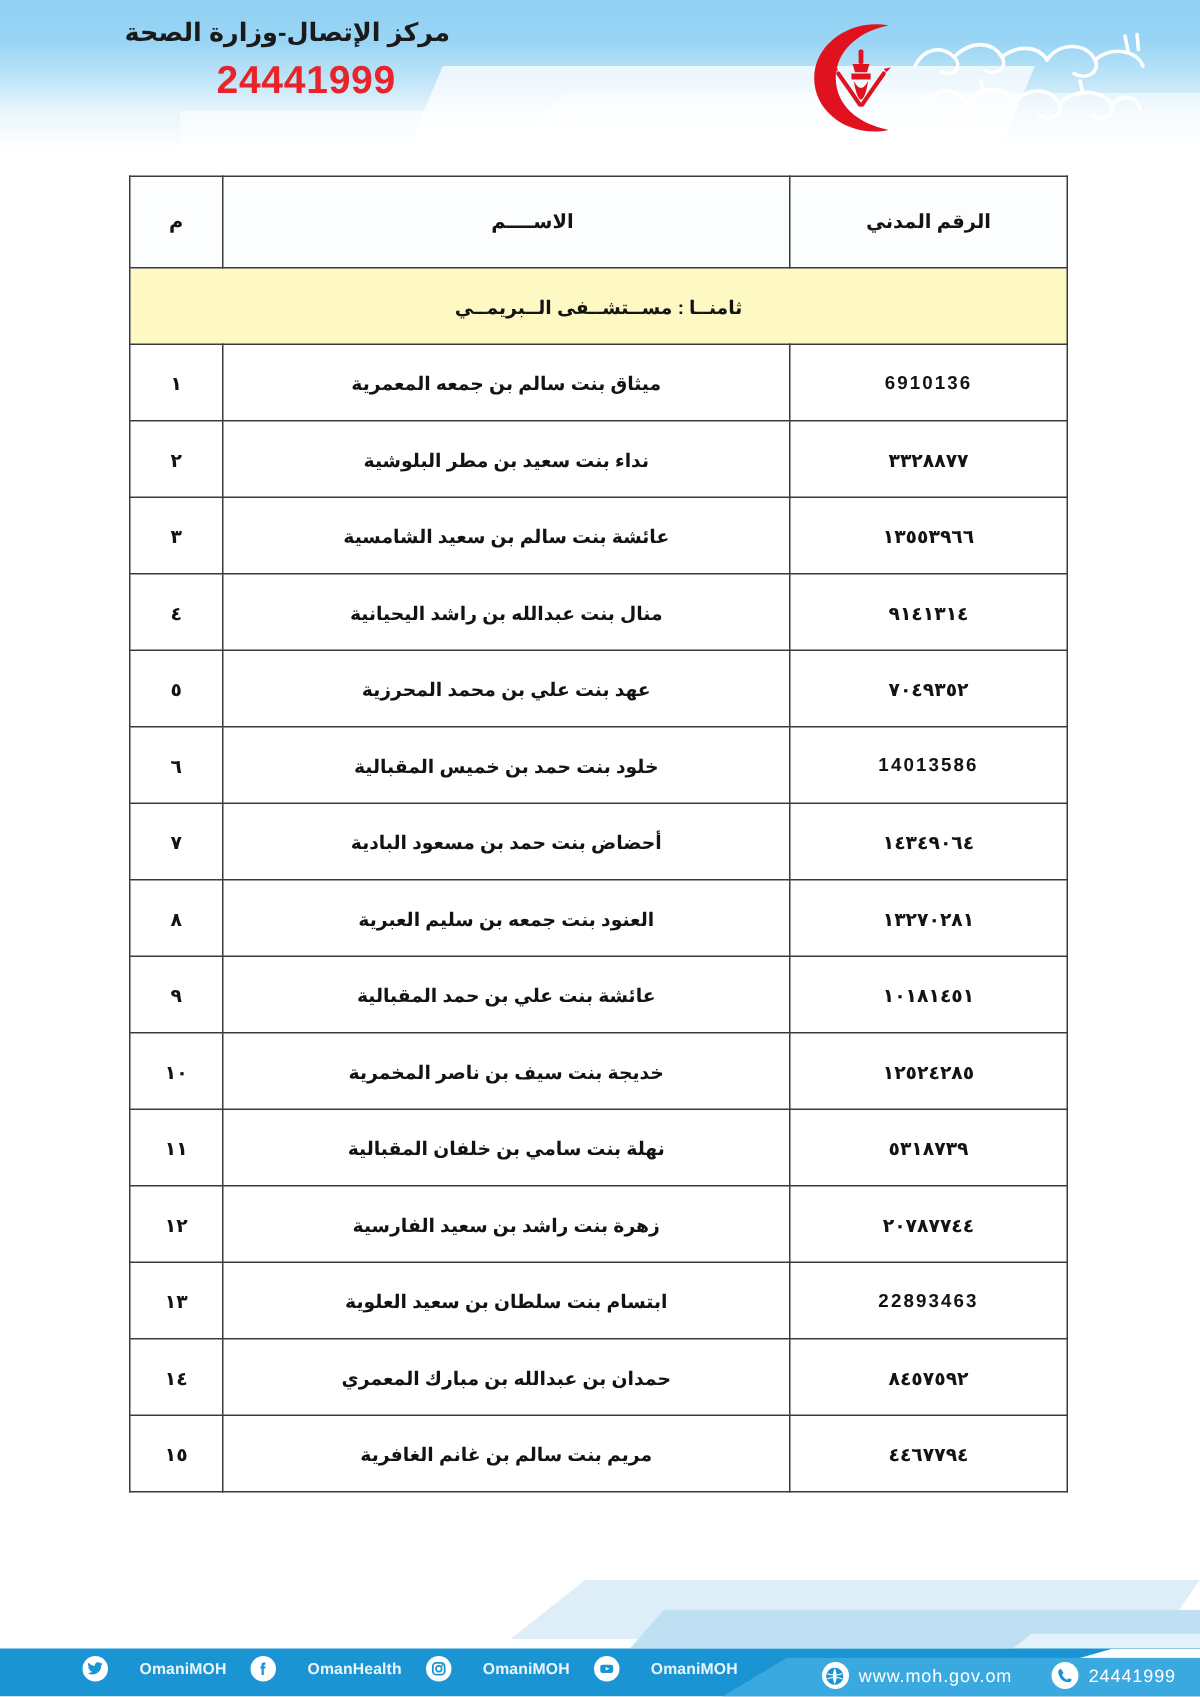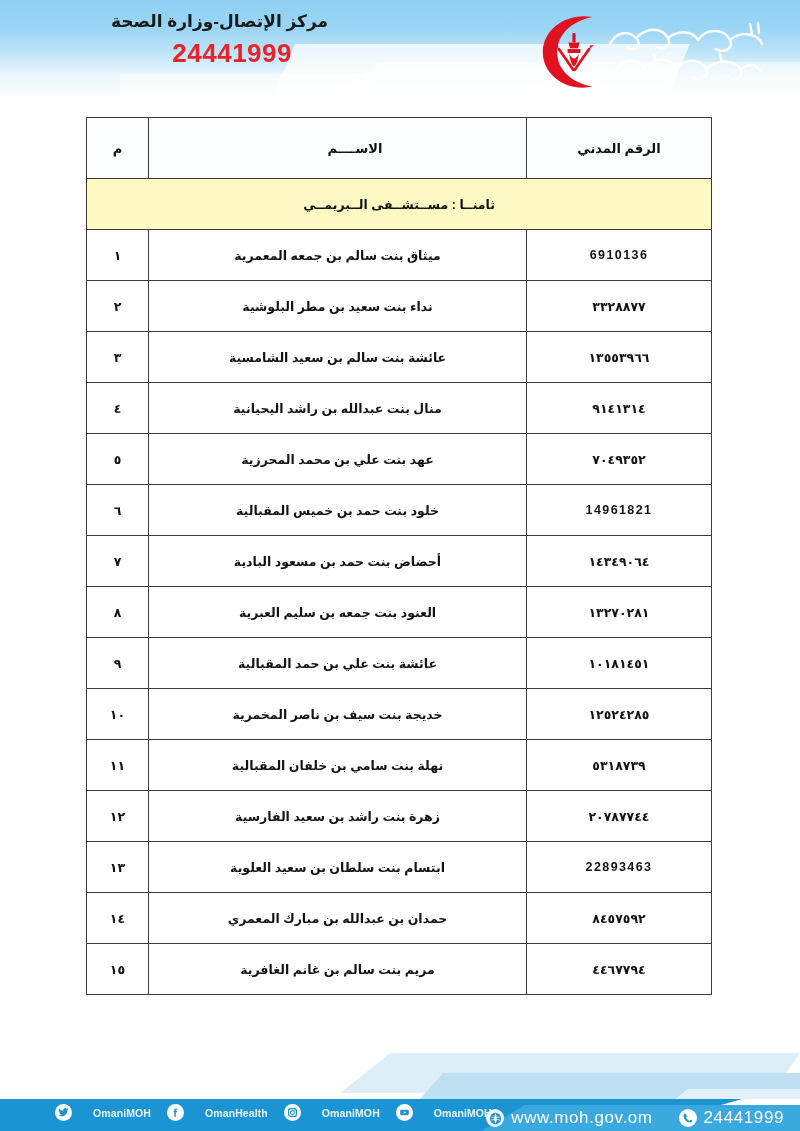--- a/index.html
+++ b/index.html
@@ -53,21 +53,20 @@
     clip-path: polygon(0 0, 100% 0, 86% 100%, 0 100%);
     background: rgba(255,255,255,0.55);
   }
 
   .contact-block {
     position: absolute;
     left: 0; top: 10px;
     width: 320px;
     text-align: right;
     z-index: 5;
-    padding-left: 28px;
   }
   .contact-ar {
     font-size: 17px;
     font-weight: bold;
     color: #1a1a1a;
     letter-spacing: 0px;
     padding-right: 20px;
     line-height: 24px;
     direction: rtl;
   }
@@ -260,21 +259,21 @@
     gap: 26px;
     z-index: 9;
     direction: ltr;
   }
   .cchip {
     display: flex;
     align-items: center;
     gap: 7px;
   }
   .cchip .sico { width: 18px; height: 18px; }
-  .cchip .slabel { font-size: 17px; font-weight: normal; letter-spacing: 0.6px; color: #ffffff; }
+  .cchip .slabel { font-size: 12px; font-weight: normal; letter-spacing: 0.6px; color: #ffffff; }
 </style>
 </head>
 <body>
 
 <div class="page-header">
   <div class="hdr-diag d1"></div>
   <div class="hdr-diag d2"></div>
   <div class="hdr-diag d3"></div>
 
   <div class="contact-block">
@@ -355,21 +354,21 @@
           <td class="civ">٩١٤١٣١٤</td>
           <td class="nm">منال بنت عبدالله بن راشد اليحيانية</td>
           <td class="idx">٤</td>
         </tr>
         <tr>
           <td class="civ">٧٠٤٩٣٥٢</td>
           <td class="nm">عهد بنت علي بن محمد المحرزية</td>
           <td class="idx">٥</td>
         </tr>
         <tr>
-          <td class="civ">14961821</td>
+          <td class="civ">14013586</td>
           <td class="nm">خلود بنت حمد بن خميس المقبالية</td>
           <td class="idx">٦</td>
         </tr>
         <tr>
           <td class="civ">١٤٣٤٩٠٦٤</td>
           <td class="nm">أحضاض بنت حمد بن مسعود البادية</td>
           <td class="idx">٧</td>
         </tr>
         <tr>
           <td class="civ">١٣٢٧٠٢٨١</td>

